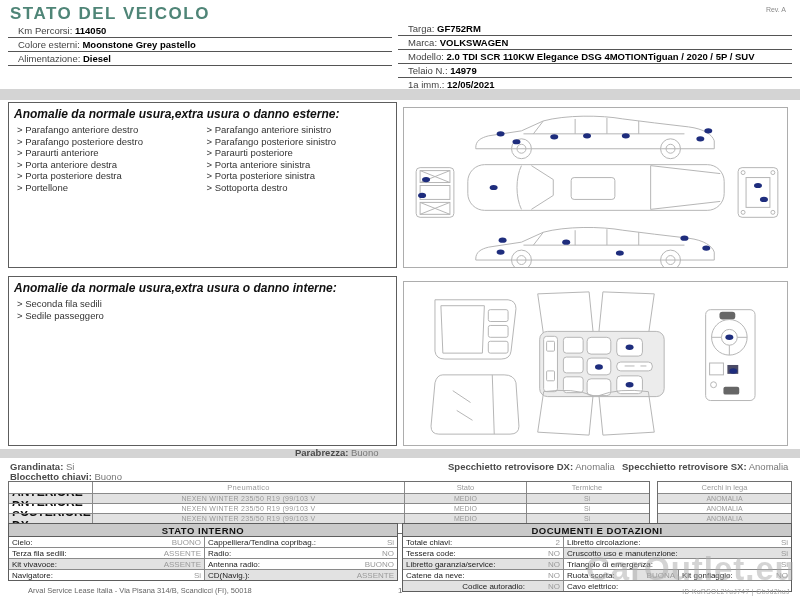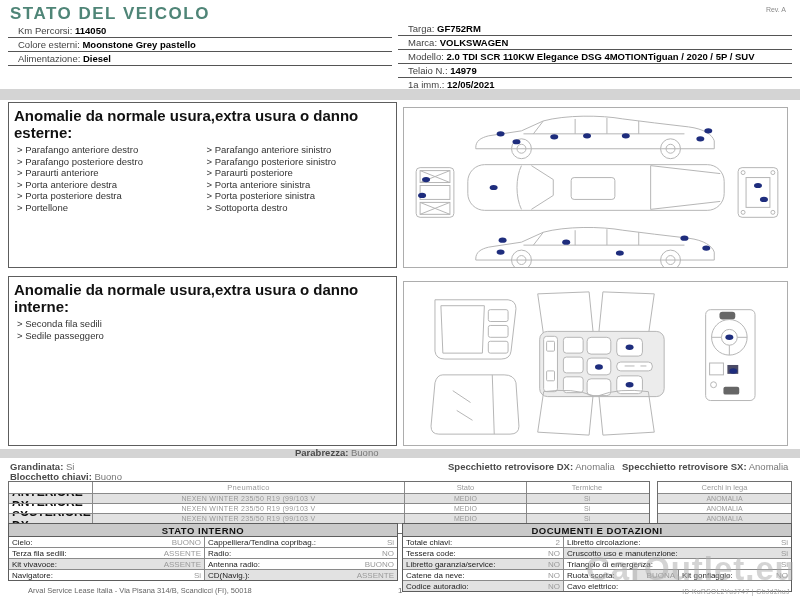--- a/index.html
+++ b/index.html
@@ -8,21 +8,21 @@
   .title{position:absolute;left:10px;top:4px;font-size:17px;font-weight:bold;
          letter-spacing:1.5px;color:#4f8577;}
   .rev{position:absolute;right:14px;top:6px;font-size:7px;color:#8a8a8a;}
   .hdr-left{position:absolute;left:8px;top:24px;width:384px;}
   .hdr-right{position:absolute;left:398px;top:22px;width:394px;}
   .kv{border-bottom:1px solid #555;padding:1px 0 1px 2px;font-size:9.5px;line-height:11px;}
   .kv .lbl{color:#444;margin-left:8px;}
   .kv .val{color:#000;font-weight:bold;}
   .band{position:absolute;left:0;width:800px;background:#d4d4d4;}
   .secbox{position:absolute;border:1px solid #5d5d5d;background:#fff;box-sizing:border-box;}
-  .sec-heading{font-size:15px;font-weight:bold;color:#111;padding:4px 0 3px 5px;}
+  .sec-heading{font-size:12px;font-weight:bold;color:#111;padding:4px 0 3px 5px;font-style:italic;}
   .cols{display:flex;padding-left:8px;}
   .col{width:190px;font-size:9.5px;line-height:11.5px;color:#333;}
   .col div{white-space:nowrap;}
   .diagbox{position:absolute;border:1px solid #adadad;background:#fff;box-sizing:border-box;}
   svg{display:block;}
   .statusline{position:absolute;font-size:9.5px;color:#555;}
   .statusline .lbl{font-weight:bold;color:#4a4a4a;}
   .statusline .val{color:#777;}
   
   .ttable{position:absolute;box-sizing:border-box;border:1px solid #6e6e6e;font-size:7px;}
@@ -387,21 +387,21 @@
       <div class="bc divl" style="width:70px;">
           <span class="lbl">Ruota scorta:</span>
         </div>
       <div class="bc v shade" style="width:45px;">BUONA</div>
       <div class="bc divl" style="width:75px;">
           <span class="lbl">Kit gonfiaggio:</span>
         </div>
       <div class="bc v" style="width:38px;">NO</div>
     </div>
     <div class="brow">
-      <div class="bc shade" style="width:125px;">
+      <div class="bc shade" style="width:125px;justify-content:flex-end;">
           <span class="lbl">Codice autoradio:</span>
         </div>
       <div class="bc v shade" style="width:35px;">NO</div>
       <div class="bc divl" style="width:180px;">
           <span class="lbl">Cavo elettrico:</span>
         </div>
       <div class="bc v" style="width:48px;"></div>
     </div>
   </div>
 

